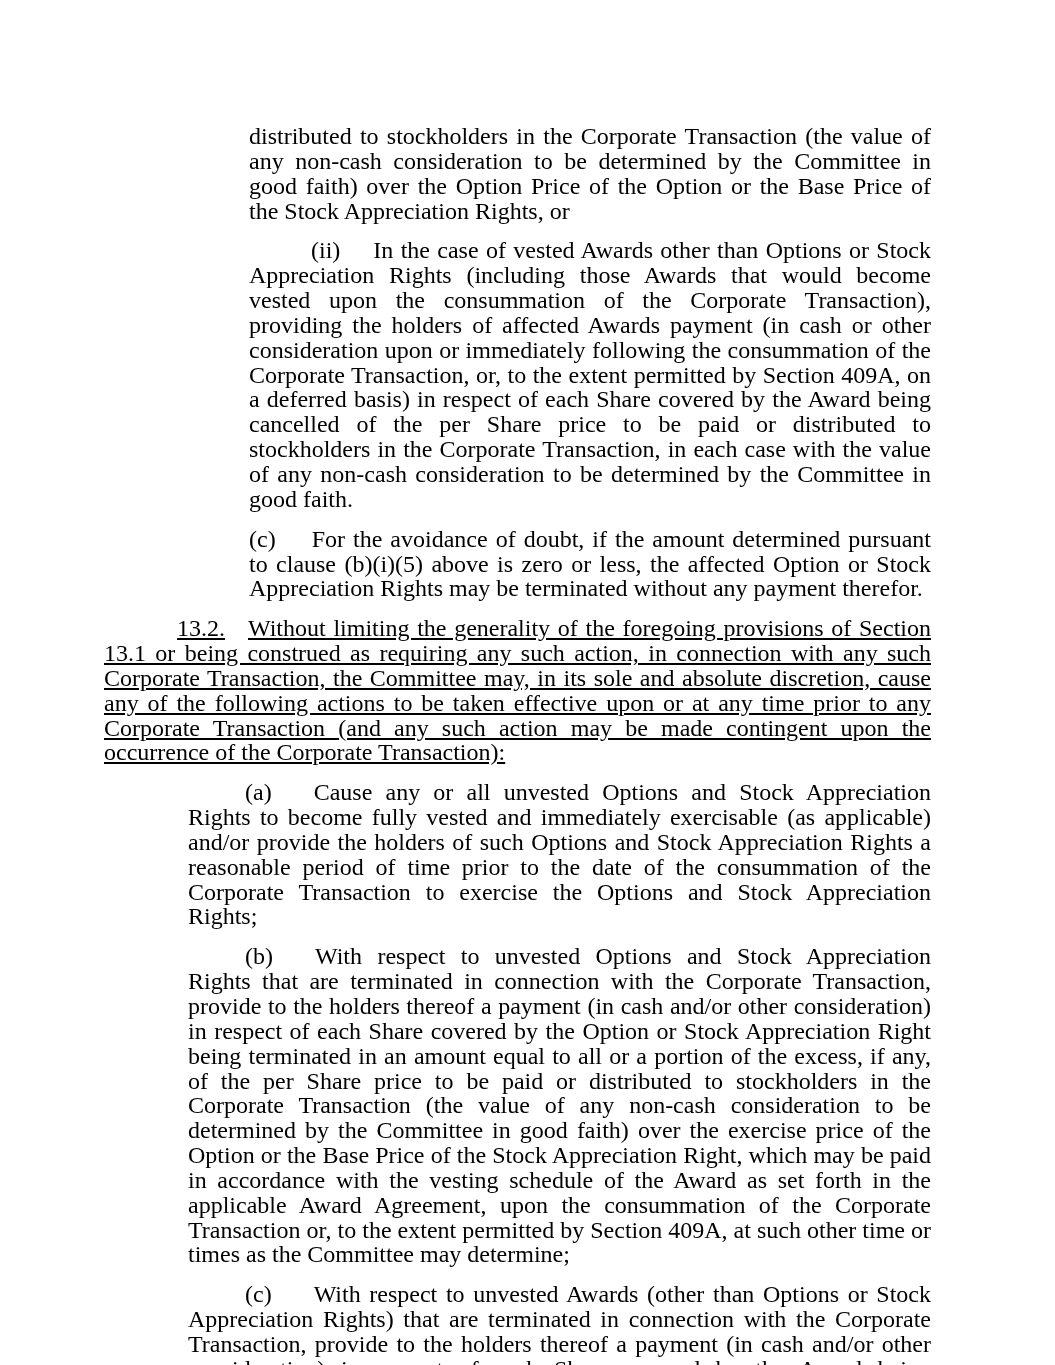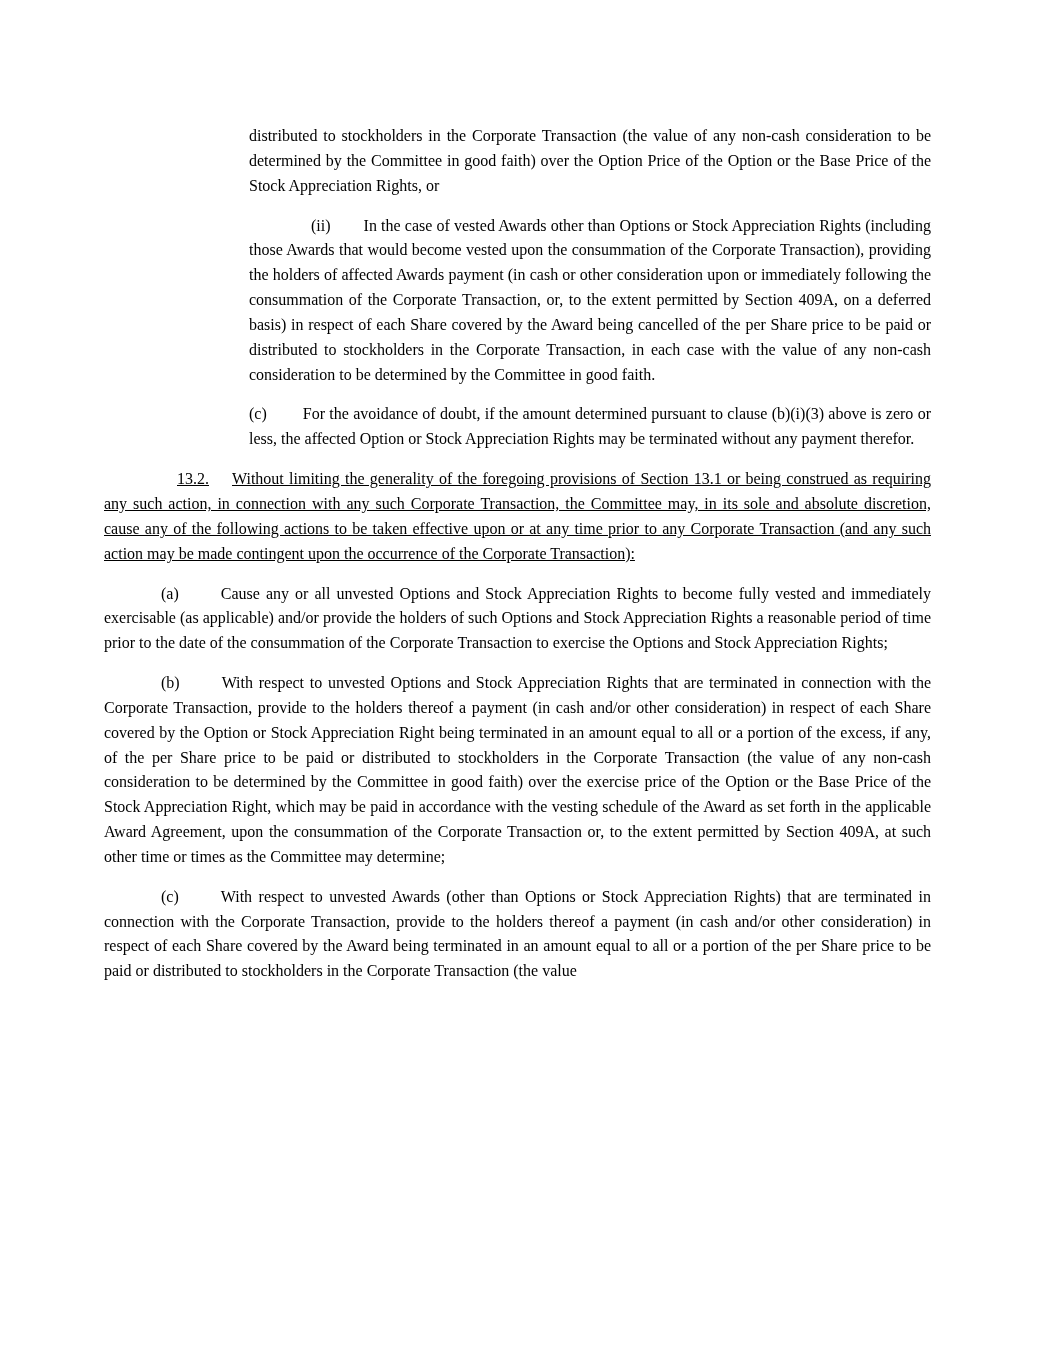--- a/index.html
+++ b/index.html
@@ -7,37 +7,37 @@
     padding: 0;
     background: #ffffff;
   }
   .page {
     position: relative;
     width: 1055px;
     height: 1365px;
     background: #ffffff;
     color: #000000;
     font-family: "Liberation Serif", "DejaVu Serif", serif;
-    font-size: 16px;
+    font-size: 24px;
     line-height: 24.85px;
     overflow: hidden;
   }
   .content {
     position: absolute;
     left: 104px;
     top: 124px;
     width: 827px;
   }
   .para {
     margin: 0 0 15px 0;
     text-align: justify;
     text-justify: inter-word;
   }
   .indent-deep { margin-left: 145px; }
-  .indent-mid  { }
+  .indent-mid  { margin-left: 84px; }
   .fli-deep { text-indent: 62px; }
   .fli-body { text-indent: 73px; text-decoration: underline; }
   .fli-mid  { text-indent: 57px; }
   .tab { display: inline-block; }
   .t23 { width: 23px; }
   .t33 { width: 33px; }
   .t36 { width: 36px; }
   .t42 { width: 42px; }
   .pagenum {
     position: absolute;
@@ -50,21 +50,21 @@
 </head>
 <body>
 
 <div class="page">
   <div class="content">
 
     <p class="para indent-deep"><span>distributed to stockholders in the Corporate Transaction (the value of any non-cash consideration to be determined by the Committee in good faith) over the Option Price of the Option or the Base Price of the Stock Appreciation Rights, or</span></p>
 
     <p class="para indent-deep fli-deep"><span class="plabel">(ii)</span><span class="tab t33"></span><span>In the case of vested Awards other than Options or Stock Appreciation Rights (including those Awards that would become vested upon the consummation of the Corporate Transaction), providing the holders of affected Awards payment (in cash or other consideration upon or immediately following the consummation of the Corporate Transaction, or, to the extent permitted by Section 409A, on a deferred basis) in respect of each Share covered by the Award being cancelled of the per Share price to be paid or distributed to stockholders in the Corporate Transaction, in each case with the value of any non-cash consideration to be determined by the Committee in good faith.</span></p>
 
-    <p class="para indent-deep"><span class="plabel">(c)</span><span class="tab t36"></span><span>For the avoidance of doubt, if the amount determined pursuant to clause (b)(i)(3) above is zero or less, the affected Option or Stock Appreciation Rights may be terminated without any payment therefor.</span></p>
+    <p class="para indent-deep"><span class="plabel">(c)</span><span class="tab t36"></span><span>For the avoidance of doubt, if the amount determined pursuant to clause (b)(i)(5) above is zero or less, the affected Option or Stock Appreciation Rights may be terminated without any payment therefor.</span></p>
 
     <p class="para fli-body"><span class="plabel">13.2.</span><span class="tab t23"></span><span>Without limiting the generality of the foregoing provisions of Section 13.1 or being construed as requiring any such action, in connection with any such Corporate Transaction, the Committee may, in its sole and absolute discretion, cause any of the following actions to be taken effective upon or at any time prior to any Corporate Transaction (and any such action may be made contingent upon the occurrence of the Corporate Transaction):</span></p>
 
     <p class="para indent-mid fli-mid"><span class="plabel">(a)</span><span class="tab t42"></span><span>Cause any or all unvested Options and Stock Appreciation Rights to become fully vested and immediately exercisable (as applicable) and/or provide the holders of such Options and Stock Appreciation Rights a reasonable period of time prior to the date of the consummation of the Corporate Transaction to exercise the Options and Stock Appreciation Rights;</span></p>
 
     <p class="para indent-mid fli-mid"><span class="plabel">(b)</span><span class="tab t42"></span><span>With respect to unvested Options and Stock Appreciation Rights that are terminated in connection with the Corporate Transaction, provide to the holders thereof a payment (in cash and/or other consideration) in respect of each Share covered by the Option or Stock Appreciation Right being terminated in an amount equal to all or a portion of the excess, if any, of the per Share price to be paid or distributed to stockholders in the Corporate Transaction (the value of any non-cash consideration to be determined by the Committee in good faith) over the exercise price of the Option or the Base Price of the Stock Appreciation Right, which may be paid in accordance with the vesting schedule of the Award as set forth in the applicable Award Agreement, upon the consummation of the Corporate Transaction or, to the extent permitted by Section 409A, at such other time or times as the Committee may determine;</span></p>
 
     <p class="para indent-mid fli-mid"><span class="plabel">(c)</span><span class="tab t42"></span><span>With respect to unvested Awards (other than Options or Stock Appreciation Rights) that are terminated in connection with the Corporate Transaction, provide to the holders thereof a payment (in cash and/or other consideration) in respect of each Share covered by the Award being terminated in an amount equal to all or a portion of the per Share price to be paid or distributed to stockholders in the Corporate Transaction (the value</span></p>
 
   </div>

